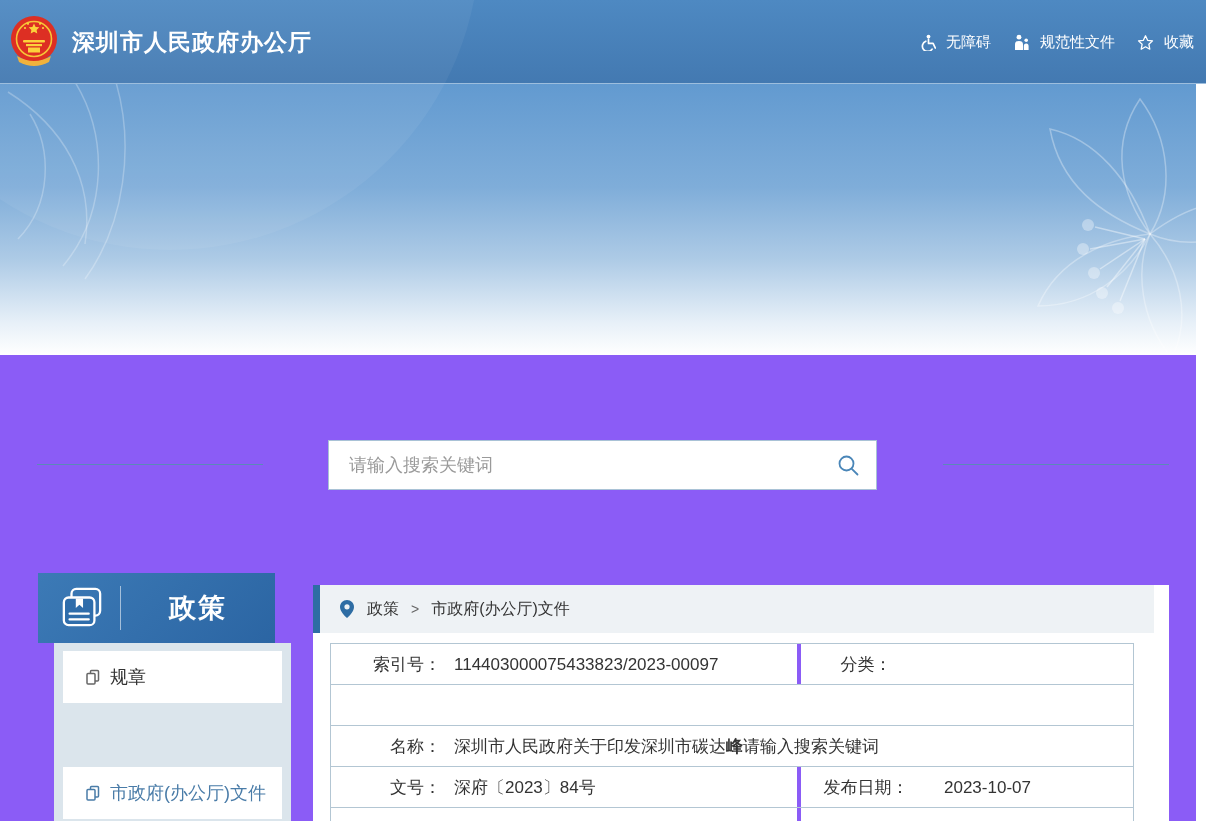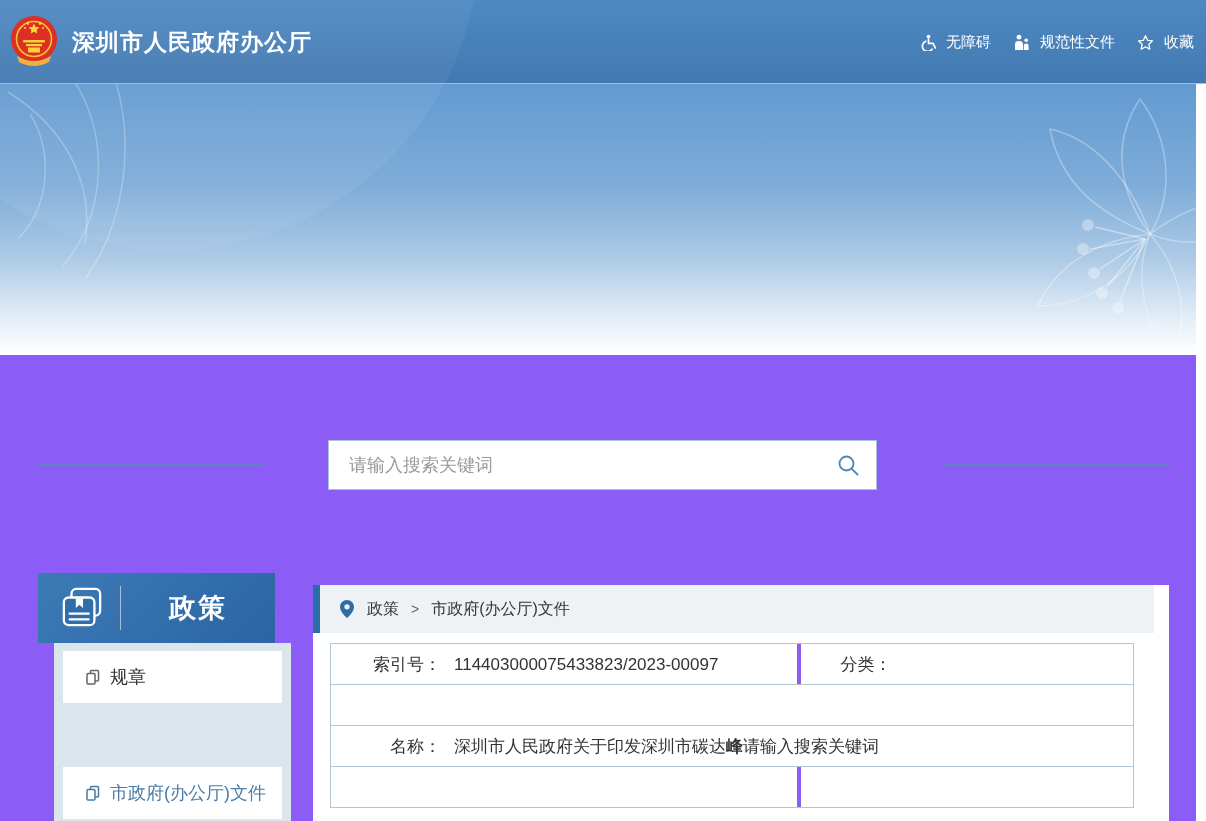--- a/index.html
+++ b/index.html
@@ -224,20 +224,24 @@
       <div class="t-row">
         <div class="t-cell-left"><span class="f-label">索引号：</span><span class="f-value">114403000075433823/2023-00097</span></div>
         <div class="t-cell-right"><span class="f-label-r">分类：</span><span class="f-value"></span></div>
       </div>
       <div class="t-row">
       </div>
       <div class="t-row">
         <div class="t-cell-full"><span class="f-label">名称：</span><span class="f-value"><span>深圳市人民政府关于印发深圳市碳达</span><span class="hl">峰</span><span>请输入搜索关键词</span></span></div>
       </div>
       <div class="t-row">
+        <div class="t-cell-left"><span class="f-label">文号：</span><span class="f-value">深府〔2023〕84号</span></div>
+        <div class="t-cell-right"><span class="f-label-r">发布日期：</span><span class="f-value">2023-10-07</span></div>
+      </div>
+      <div class="t-row">
         <div class="t-cell-left"></div>
         <div class="t-cell-right"></div>
       </div>
     </div>
 
   </div>
 
 </div>
 
 </body></html>

